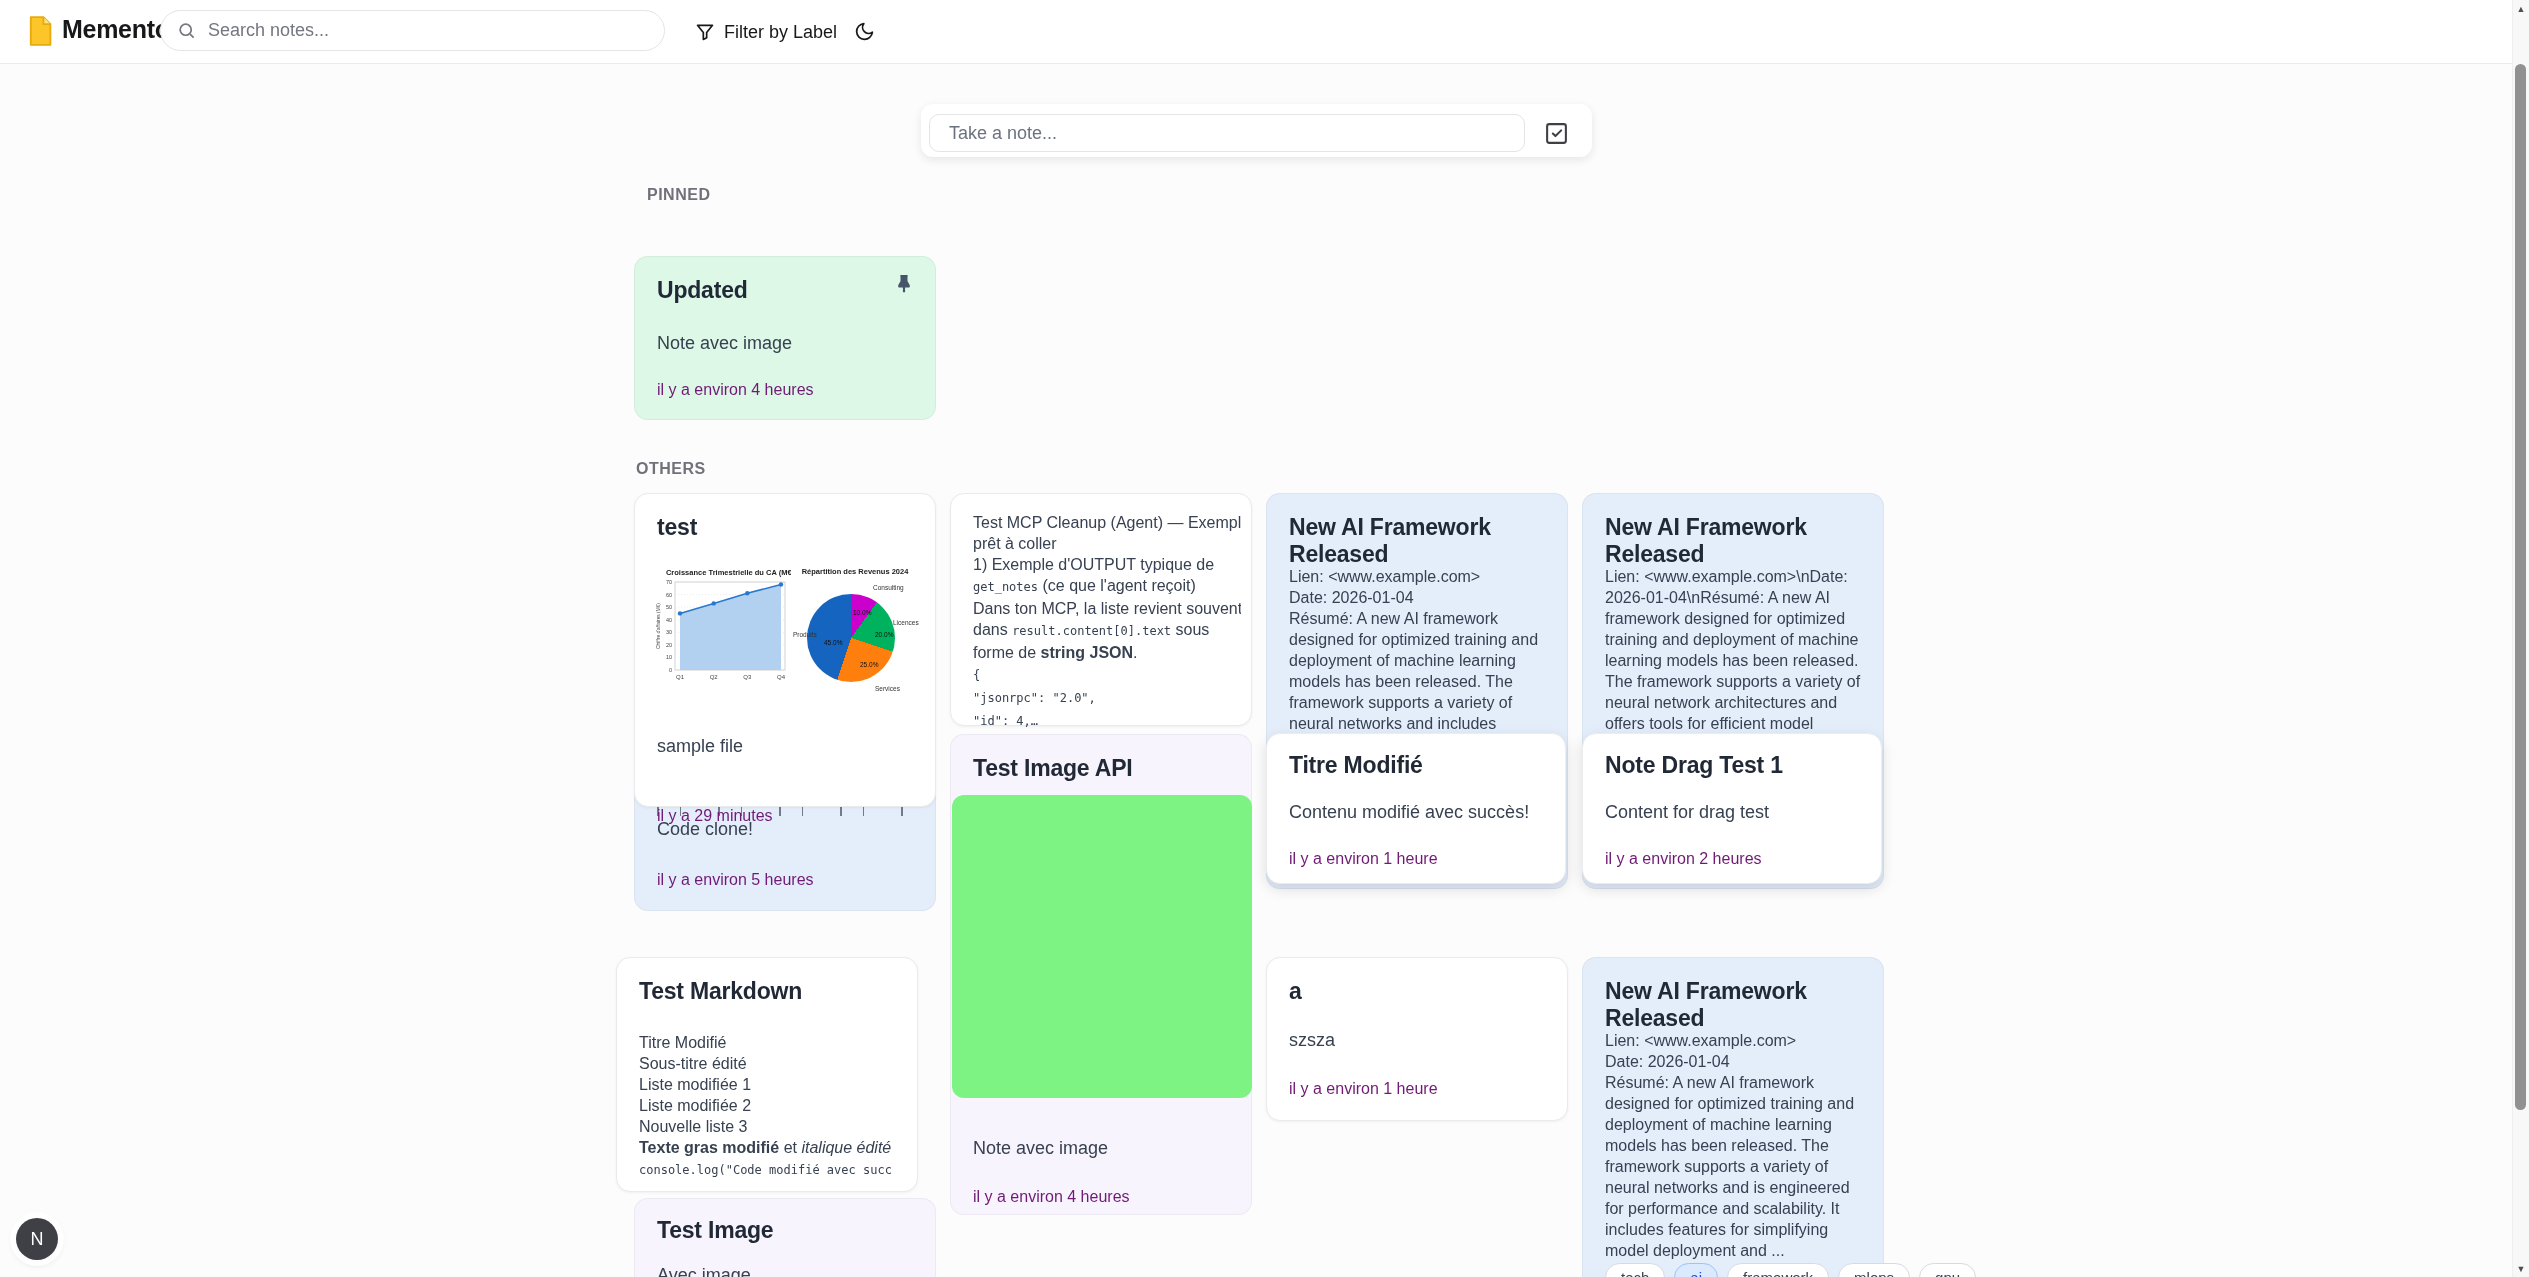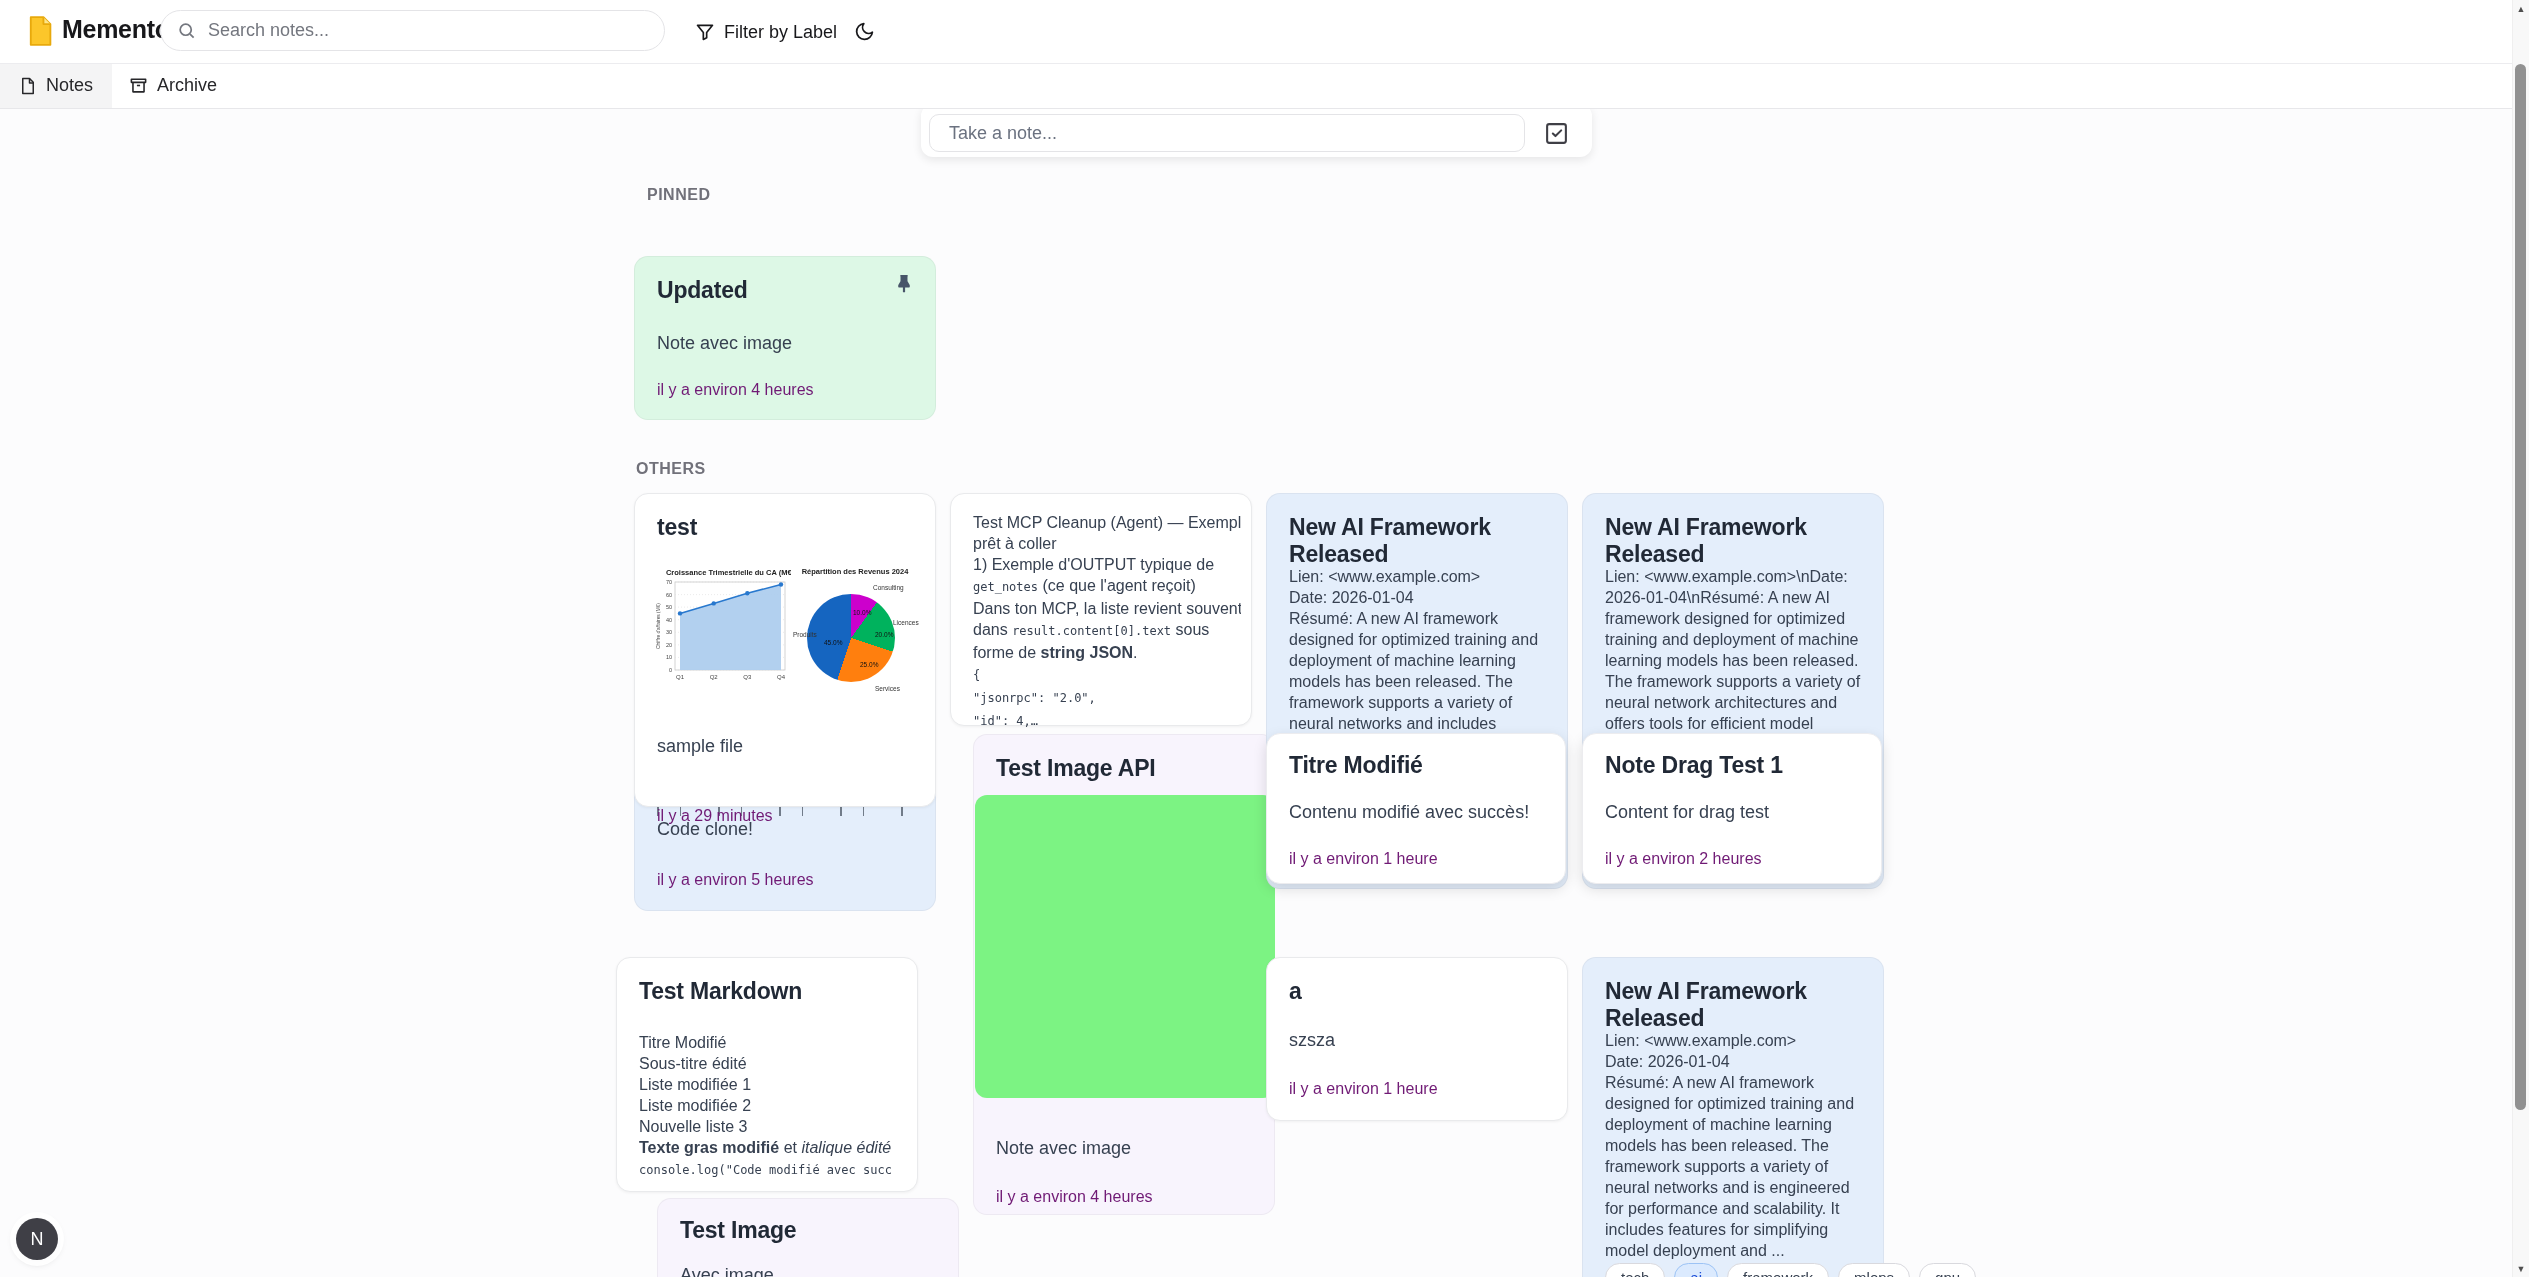--- a/index.html
+++ b/index.html
@@ -18,21 +18,21 @@
   .themebtn{position:absolute;left:846px;top:13px;width:36px;height:36px;border:none;background:transparent;display:flex;align-items:center;justify-content:center;cursor:pointer;}
   
   .tabbar{position:absolute;left:0;top:63px;width:2529px;height:45px;background:#fff;border-bottom:1px solid #e7e7ea;z-index:5;}
   .tab{position:absolute;top:0;height:45px;display:flex;align-items:center;justify-content:center;gap:9px;font-size:18px;font-weight:500;color:#27272a;cursor:pointer;}
   .tab.active{background:#f4f4f5;}
   
   .card{position:absolute;border-radius:14px;box-sizing:border-box;}
   .card.white{background:#fff;border:1px solid #e9eaec;box-shadow:0 1px 3px rgba(0,0,0,.05);}
   .card.blue{background:#e4eefb;border:1px solid rgba(0,0,0,.045);}
   .card.green{background:#ddf8e6;border:1px solid rgba(0,0,0,.045);margin-top:46px;}
-  .card.purple{background:#f8f4fd;border:1px solid rgba(0,0,0,.045);margin-left:23px;}
+  .card.purple{background:#f8f4fd;border:1px solid rgba(0,0,0,.045);}
   .card.lift{box-shadow:0 5px 14px rgba(0,0,0,.13);border:1px solid #ececef;}
   .ctitle{position:absolute;left:22px;font-size:23px;font-weight:600;color:#212936;letter-spacing:-.2px;}
   .cbody{position:absolute;left:22px;font-size:18px;color:#374151;}
   .cts{position:absolute;left:22px;font-size:16px;color:#701a75;}
   .ptext{position:absolute;left:22px;right:20px;font-size:16px;line-height:21px;color:#374151;}
   .rl{white-space:nowrap;overflow:hidden;font-size:16px;line-height:21px;color:#374151;}
   .s-m{font-family:"DejaVu Sans Mono",monospace;font-size:12px;}
   .s-b{font-weight:700;}
   .s-i{font-style:italic;}
   .sec-label{position:absolute;font-size:16px;font-weight:600;color:#71717a;letter-spacing:.5px;}
@@ -104,41 +104,20 @@
     </div>
     <button class="themebtn">
       <span>
         <svg width="21" height="21" viewBox="0 0 24 24" fill="none" stroke="#18181b" stroke-width="2" stroke-linejoin="round" stroke-linecap="round">
             <path d="M21 12.8A9 9 0 1 1 11.2 3a7 7 0 0 0 9.8 9.8z"></path>
           </svg>
       </span>
     </button>
   </div>
 
-  <div class="tabbar">
-    <div class="tab active" style="left:0;width:112px;">
-      <span>
-        <svg width="18" height="18" viewBox="0 0 24 24" fill="none" stroke="#27272a" stroke-width="2" stroke-linejoin="round">
-            <path d="M5 2h9l5 5v15H5z"></path>
-            <path d="M14 2v6h5"></path>
-          </svg>
-      </span>
-      <span>Notes</span>
-    </div>
-    <div class="tab" style="left:112px;width:122px;">
-      <span>
-        <svg width="19" height="19" viewBox="0 0 24 24" fill="none" stroke="#27272a" stroke-width="2" stroke-linejoin="round">
-            <rect x="3" y="4" width="18" height="4"></rect>
-            <path d="M5 8v12h14V8"></path>
-            <line x1="10" y1="12" x2="14" y2="12"></line>
-          </svg>
-      </span>
-      <span>Archive</span>
-    </div>
-  </div>
 
   <div class="composer">
     <div class="inbox">
       <input placeholder="Take a note..." style="">
     </div>
     <button class="chk">
       <span>
         <svg width="25" height="25" viewBox="0 0 24 24" fill="none" stroke="#3f3f46" stroke-width="2" stroke-linejoin="round" stroke-linecap="round">
             <rect x="3" y="3" width="18" height="18" rx="2"></rect>
             <path d="M8.5 12l2.5 2.5L16.5 9"></path>

